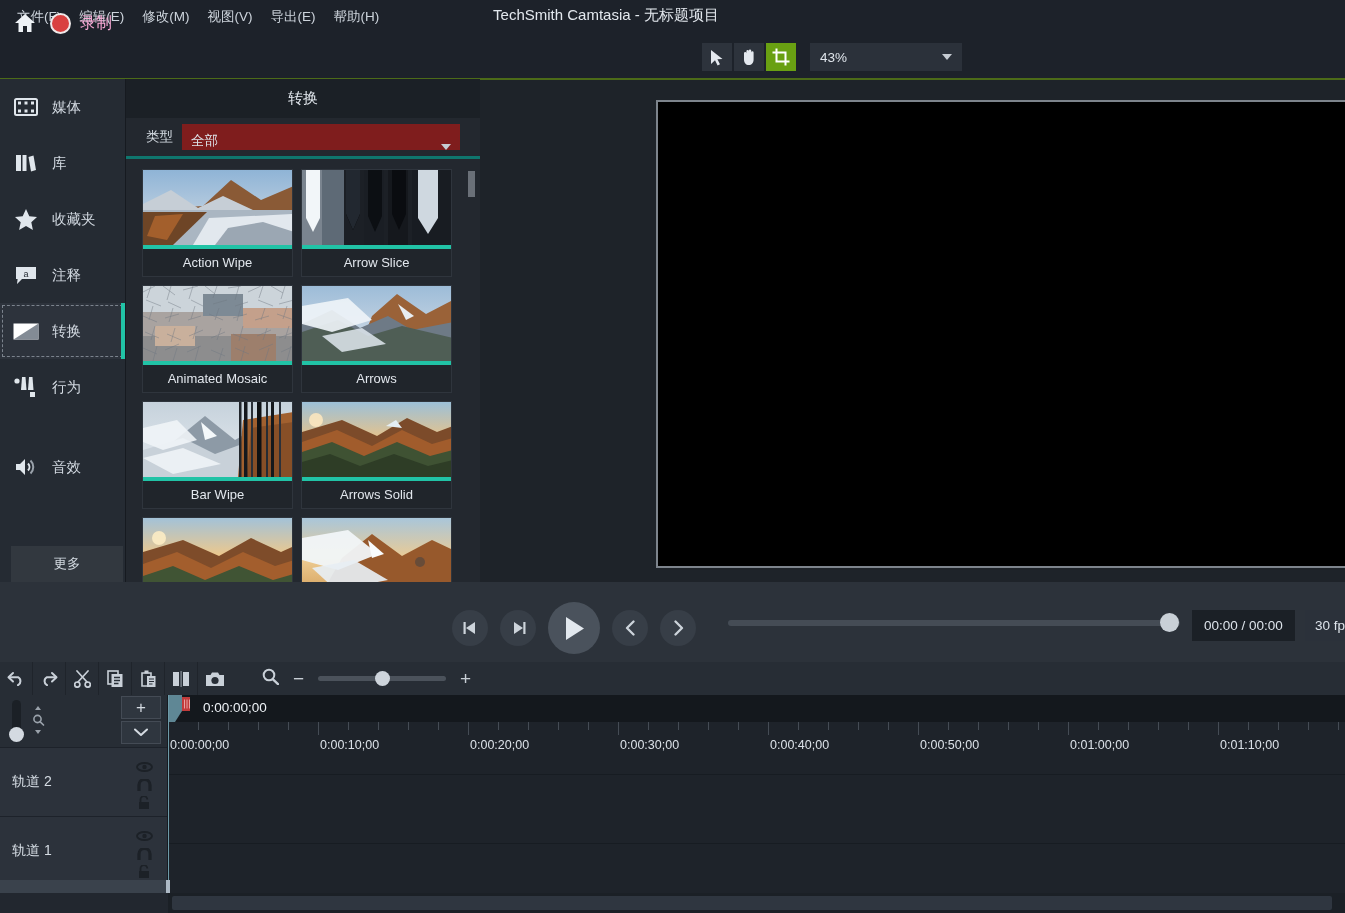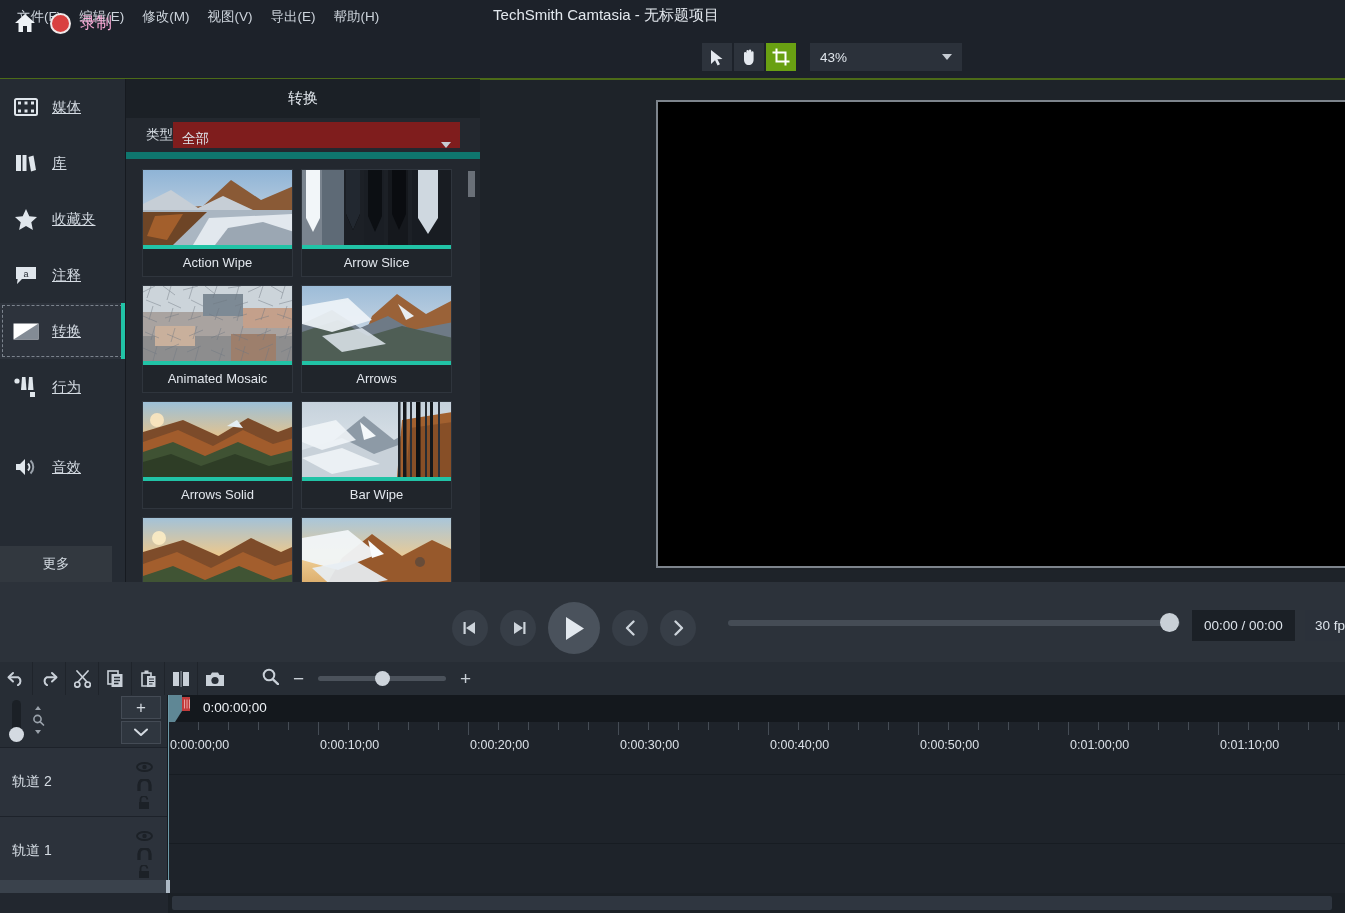--- a/index.html
+++ b/index.html
@@ -63,51 +63,51 @@
   }
   .zoom-select .val { font-size: 13.5px; color: #dfe5eb; flex: 1; }
 
   
   .sidebar {
     position: absolute; left: 0; top: 79px; width: 126px; height: 503px;
     background: #252b33; border-right: 1px solid #161a20;
   }
   .side-item {
     position: relative; height: 56px; display: flex; align-items: center;
-    gap: 13px; padding-left: 13px; cursor: pointer; text-decoration: underline;
+    gap: 13px; padding-left: 13px; cursor: pointer;
   }
   .side-item .ico {
     width: 26px; height: 26px; display: flex; align-items: center; justify-content: center;
   }
   .side-item .lbl { font-size: 14.5px; color: #d2d9e1; }
   .side-item.active {
     background: #2d333c; outline: 1px dashed #7b838d; outline-offset: -3px;
   }
   .side-item.active::after {
     content: ""; position: absolute; right: 0; top: 0; width: 4px; height: 100%;
     background: #21c3a6;
   }
   .side-more {
-    position: absolute; left: 0; bottom: 0; width: 112px; height: 36px;
+    position: absolute; left: 11px; bottom: 0; width: 112px; height: 36px;
     background: #32383f; display: flex; align-items: center; justify-content: center;
     font-size: 13.5px; color: #d3dae1; cursor: pointer; text-align: right;
   }
 
   
   .panel {
     position: absolute; left: 126px; top: 79px; width: 354px; height: 503px;
     background: #23282f;
   }
   .panel-head {
     height: 39px; background: #1b2026; display: flex; align-items: center;
     justify-content: center; font-size: 15px; color: #e4e9ef;
   }
   .panel-filter {
-    height: 41px; display: flex; align-items: center; padding: 0 20px;
-    border-bottom: 7px solid #0f766e;
+    height: 41px; display: flex; align-items: center; gap: 9px; padding: 0 20px;
+    border-bottom: 3px solid #0f766e;
   }
   .panel-filter .flabel { font-size: 13.5px; color: #d3dae1; }
   .filter-select {
     flex: 1; height: 26px; background: #7f1d1d; display: flex; align-items: flex-end;
     padding: 0 9px; cursor: pointer;
   }
   .filter-select .val { flex: 1; font-size: 13.5px; color: #dde3e9; }
   .caret {
     width: 0; height: 0; border-left: 5px solid transparent;
     border-right: 5px solid transparent; border-top: 6px solid #c6ccd3;
@@ -517,43 +517,20 @@
             </svg>
           </div>
           <div class="thumb-bar"></div>
           <div class="card-label">Arrows</div>
         </div>
 
         <div class="card">
           <div class="thumb">
             <svg width="151" height="75" viewBox="0 0 151 75" preserveAspectRatio="none">
               <defs>
-                <linearGradient id="sun1" x1="0" y1="0" x2="0" y2="1">
-                  <stop offset="0" stop-color="#9cc0d8"></stop>
-                    <stop offset="0.5" stop-color="#e8c389"></stop>
-                  <stop offset="1" stop-color="#d79a52"></stop>
-                </linearGradient>
-              </defs>
-              <rect width="151" height="75" fill="url(#sun1)"></rect>
-              <circle cx="14" cy="18" r="7" fill="#ffe9bf" opacity="0.85"></circle>
-              <path d="M0 30 L40 18 L75 34 L105 16 L135 30 L151 24 L151 75 L0 75 Z" fill="#7c4b2a"></path>
-              <path d="M0 40 L35 28 L70 44 L100 28 L130 42 L151 36 L151 75 L0 75 Z" fill="#a15c2c"></path>
-              <path d="M0 50 L30 40 L62 54 L95 40 L128 54 L151 48 L151 75 L0 75 Z" fill="#3f5233"></path>
-              <path d="M0 60 L28 52 L58 64 L92 52 L126 64 L151 58 L151 75 L0 75 Z" fill="#2e3d26"></path>
-              <path d="M84 24 L94 18 L100 26 Z" fill="#e4eef4"></path>
-            </svg>
-          </div>
-          <div class="thumb-bar"></div>
-          <div class="card-label">Arrows Solid</div>
-        </div>
-
-        <div class="card">
-          <div class="thumb">
-            <svg width="151" height="75" viewBox="0 0 151 75" preserveAspectRatio="none">
-              <defs>
                 <linearGradient id="sky3" x1="0" y1="0" x2="0" y2="1">
                   <stop offset="0" stop-color="#c6d2dc"></stop>
                     <stop offset="1" stop-color="#e6ebef"></stop>
                 </linearGradient>
               </defs>
               <rect width="151" height="75" fill="url(#sky3)"></rect>
               <path d="M30 40 L62 14 L92 38 L120 22 L151 34 L151 75 L0 75 Z" fill="#8d9aa6"></path>
               <path d="M0 48 L40 36 L72 52 L110 38 L151 50 L151 75 L0 75 Z" fill="#c8d1d9"></path>
               <path d="M58 20 L74 34 L62 38 Z" fill="#f4f8fa"></path>
               <path d="M0 26 L34 18 L54 38 L20 48 L0 40 Z" fill="#f0f4f7" opacity="0.9"></path>
@@ -564,20 +541,43 @@
               <rect x="101" y="0" width="3.5" height="75" fill="#15181d"></rect>
               <rect x="108" y="0" width="2" height="75" fill="#2a3038"></rect>
               <rect x="114" y="0" width="4.5" height="75" fill="#0e1114"></rect>
               <rect x="123" y="0" width="2" height="75" fill="#262c33"></rect>
               <rect x="128" y="0" width="3" height="75" fill="#14181c"></rect>
               <rect x="136" y="0" width="2" height="75" fill="#2b313a"></rect>
             </svg>
           </div>
           <div class="thumb-bar"></div>
           <div class="card-label">Bar Wipe</div>
+        </div>
+
+        <div class="card">
+          <div class="thumb">
+            <svg width="151" height="75" viewBox="0 0 151 75" preserveAspectRatio="none">
+              <defs>
+                <linearGradient id="sun1" x1="0" y1="0" x2="0" y2="1">
+                  <stop offset="0" stop-color="#9cc0d8"></stop>
+                    <stop offset="0.5" stop-color="#e8c389"></stop>
+                  <stop offset="1" stop-color="#d79a52"></stop>
+                </linearGradient>
+              </defs>
+              <rect width="151" height="75" fill="url(#sun1)"></rect>
+              <circle cx="14" cy="18" r="7" fill="#ffe9bf" opacity="0.85"></circle>
+              <path d="M0 30 L40 18 L75 34 L105 16 L135 30 L151 24 L151 75 L0 75 Z" fill="#7c4b2a"></path>
+              <path d="M0 40 L35 28 L70 44 L100 28 L130 42 L151 36 L151 75 L0 75 Z" fill="#a15c2c"></path>
+              <path d="M0 50 L30 40 L62 54 L95 40 L128 54 L151 48 L151 75 L0 75 Z" fill="#3f5233"></path>
+              <path d="M0 60 L28 52 L58 64 L92 52 L126 64 L151 58 L151 75 L0 75 Z" fill="#2e3d26"></path>
+              <path d="M84 24 L94 18 L100 26 Z" fill="#e4eef4"></path>
+            </svg>
+          </div>
+          <div class="thumb-bar"></div>
+          <div class="card-label">Arrows Solid</div>
         </div>
 
         <div class="card">
           <div class="thumb">
             <svg width="151" height="75" viewBox="0 0 151 75" preserveAspectRatio="none">
               <defs>
                 <linearGradient id="sun2" x1="0" y1="0" x2="0" y2="1">
                   <stop offset="0" stop-color="#a3c2d8"></stop>
                     <stop offset="0.5" stop-color="#ecc88d"></stop>
                   <stop offset="1" stop-color="#d89b52"></stop>

